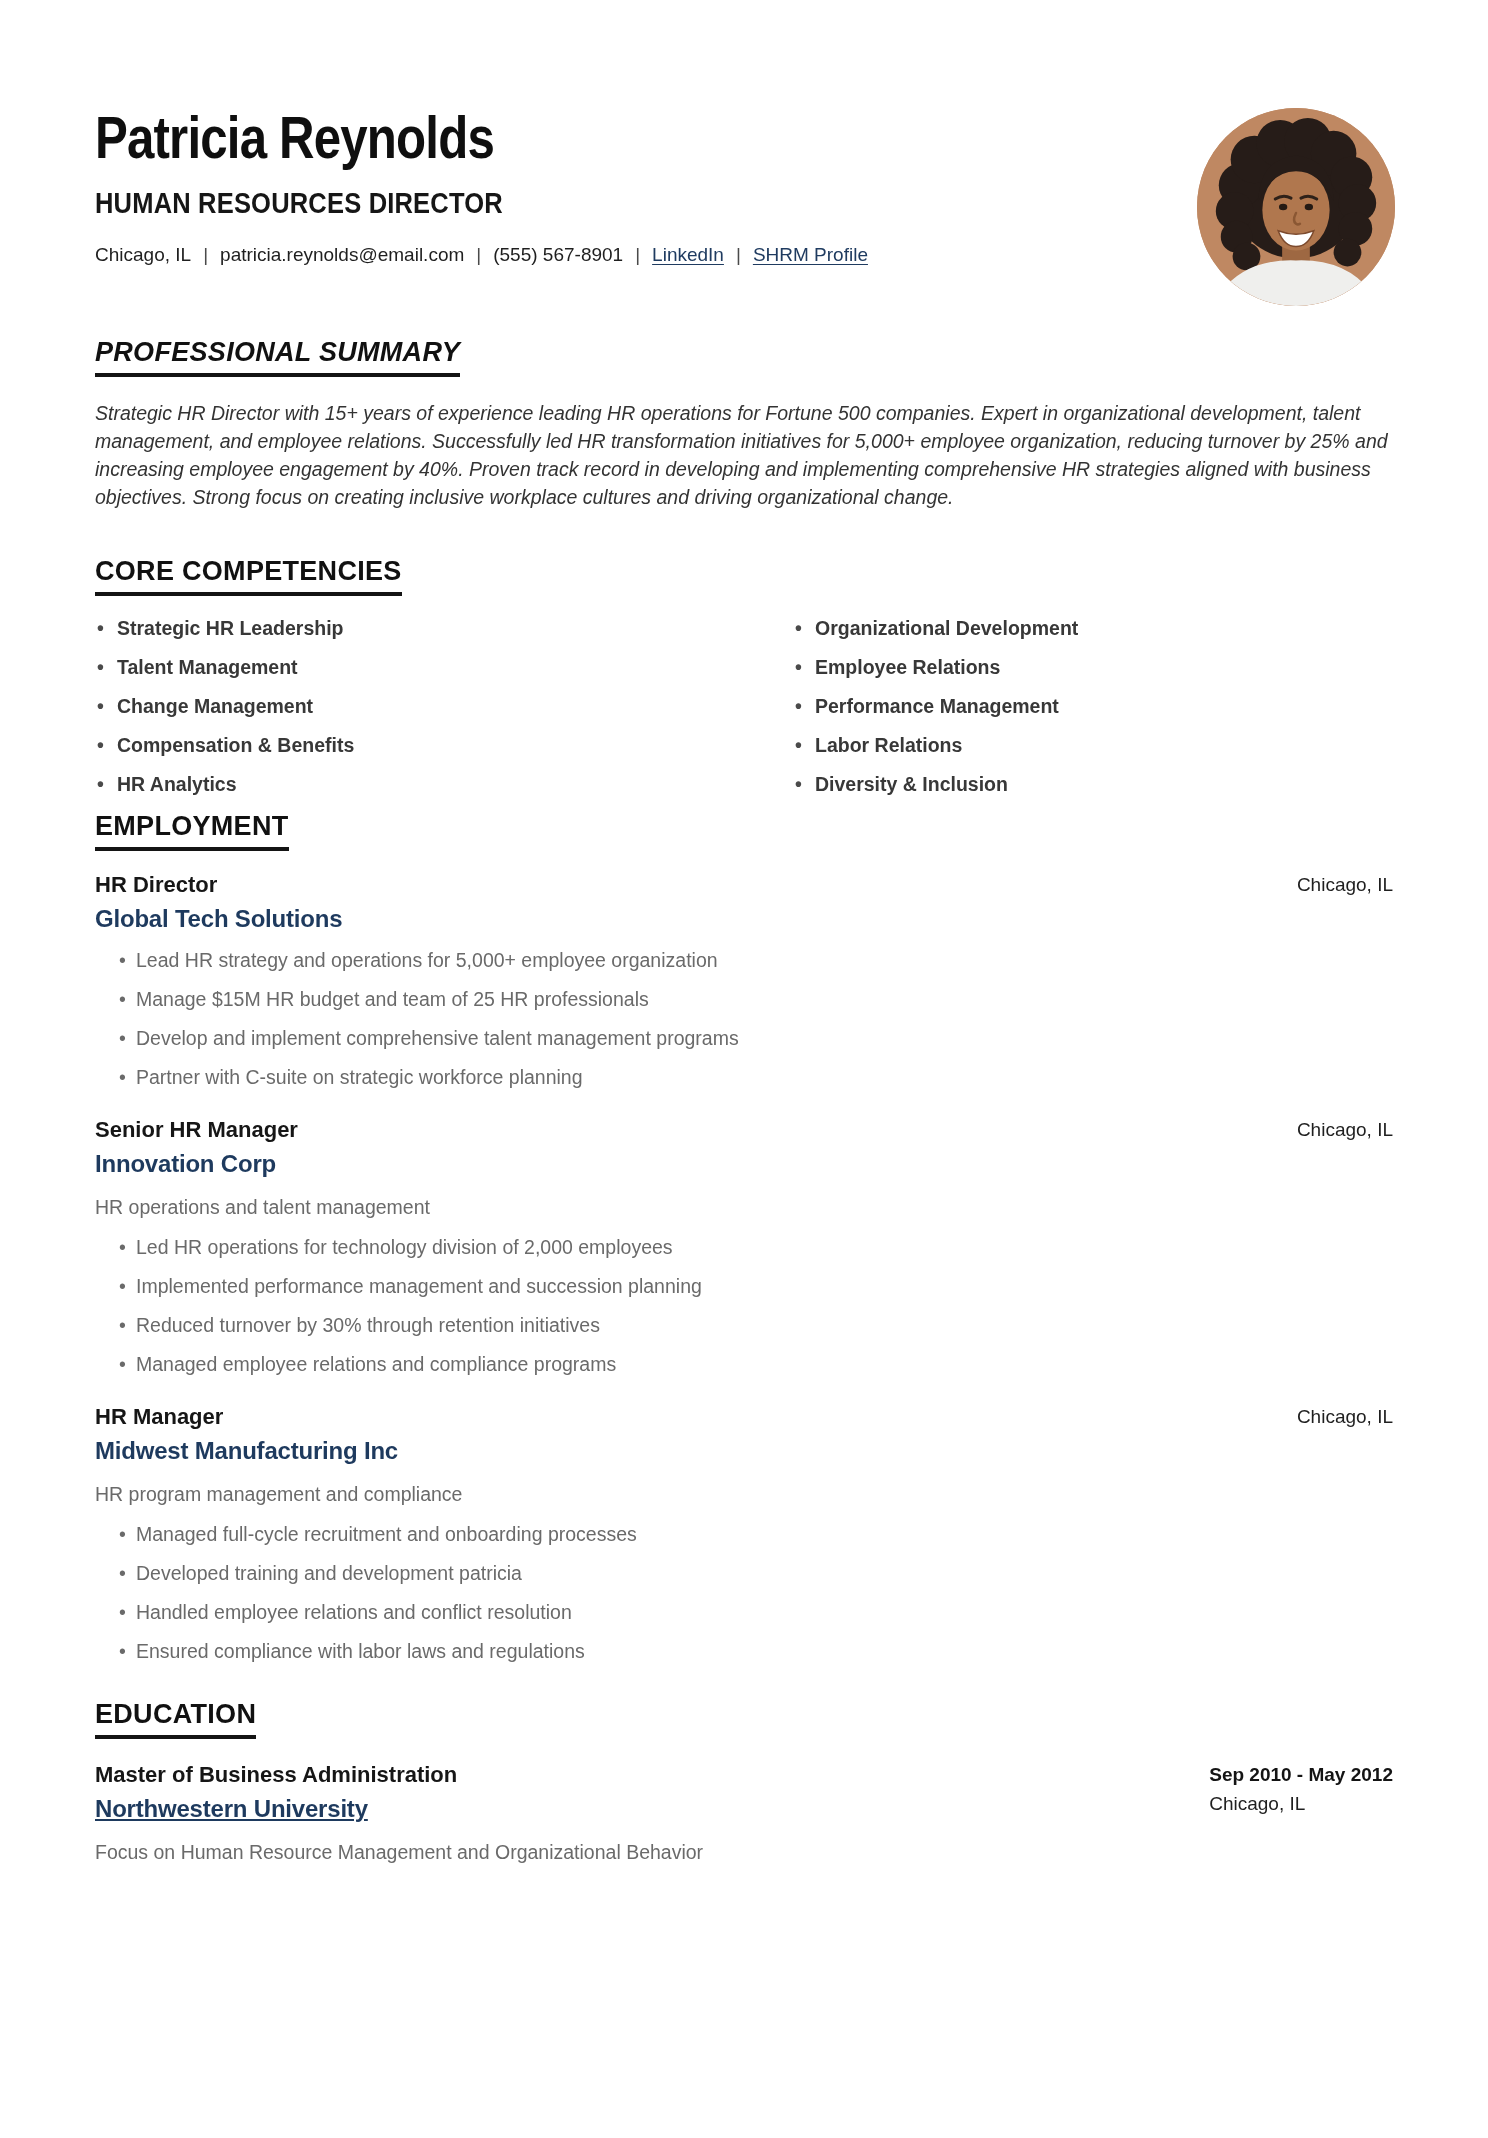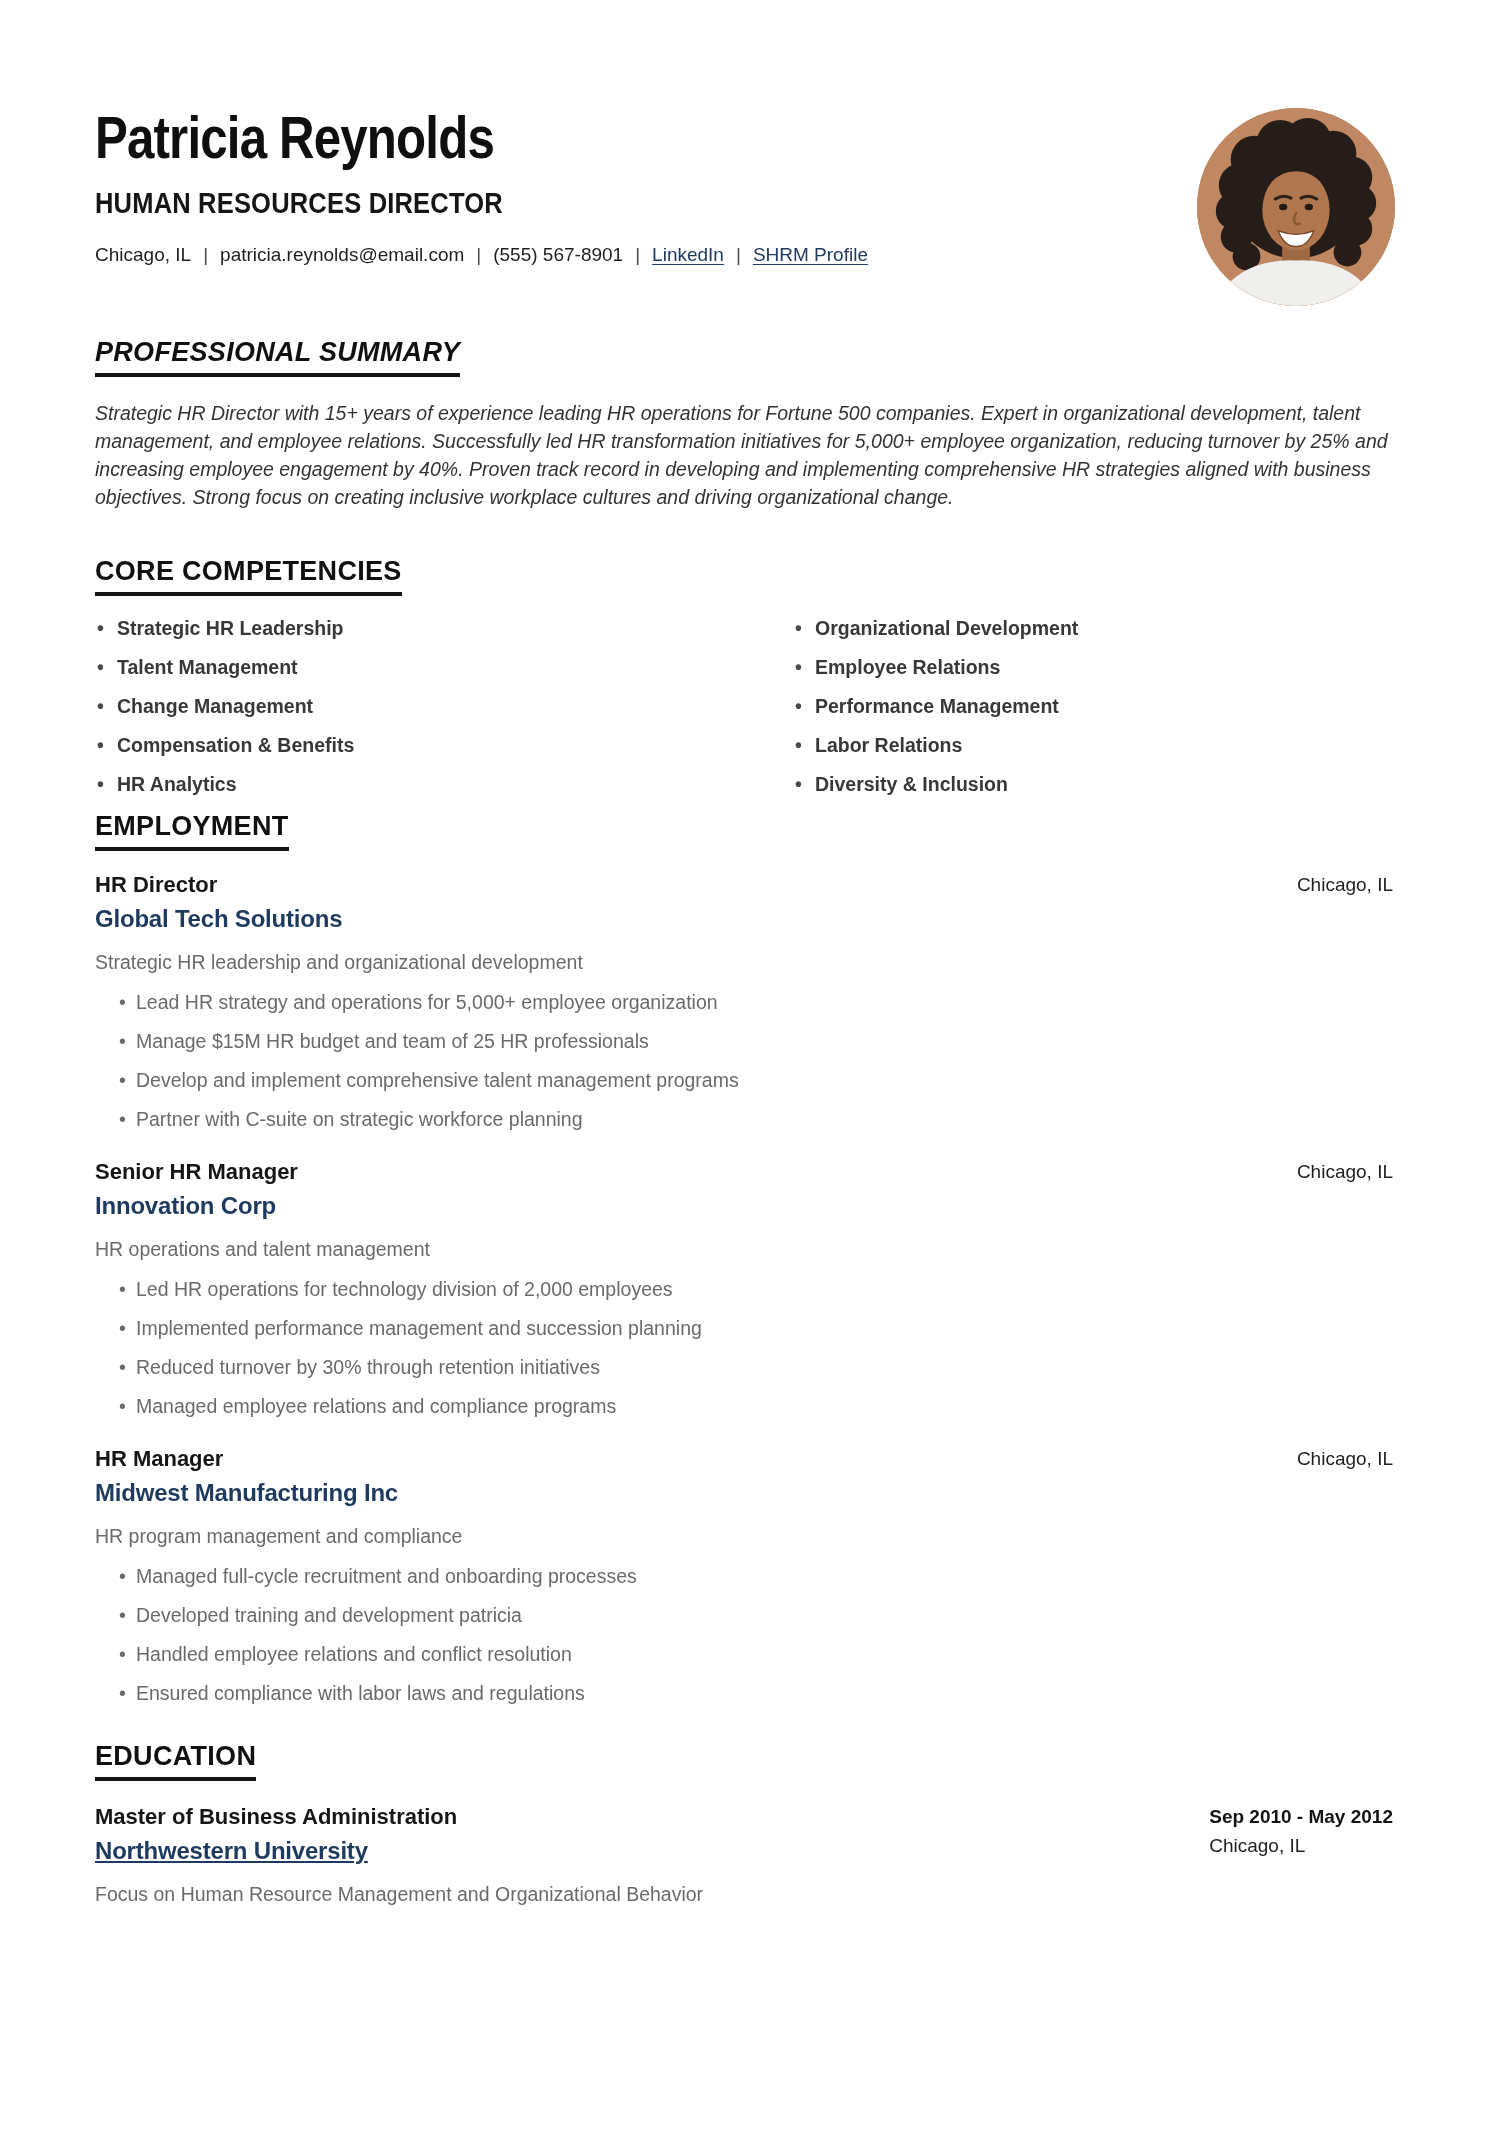--- a/index.html
+++ b/index.html
@@ -154,21 +154,20 @@
 
   <div class="section-employment">
     <h2 class="section-heading">EMPLOYMENT</h2>
 
     <div class="job first">
       <div class="job-header">
         <div class="job-title">HR Director</div>
         <div class="job-location">Chicago, IL</div>
       </div>
       <div class="job-company">Global Tech Solutions</div>
-      <div class="job-desc">Strategic HR leadership and organizational development</div>
       <ul class="bullets">
         <li>Lead HR strategy and operations for 5,000+ employee organization</li>
         <li>Manage $15M HR budget and team of 25 HR professionals</li>
         <li>Develop and implement comprehensive talent management programs</li>
         <li>Partner with C-suite on strategic workforce planning</li>
       </ul>
     </div>
 
     <div class="job">
       <div class="job-header">

